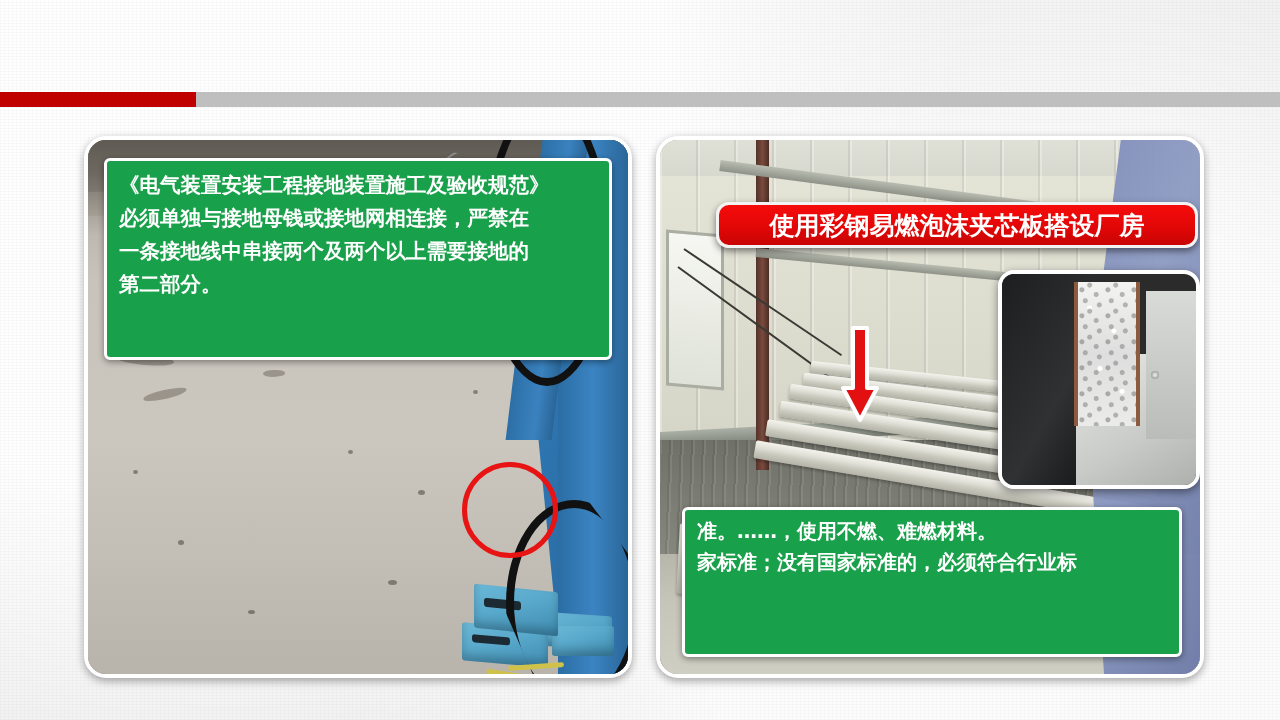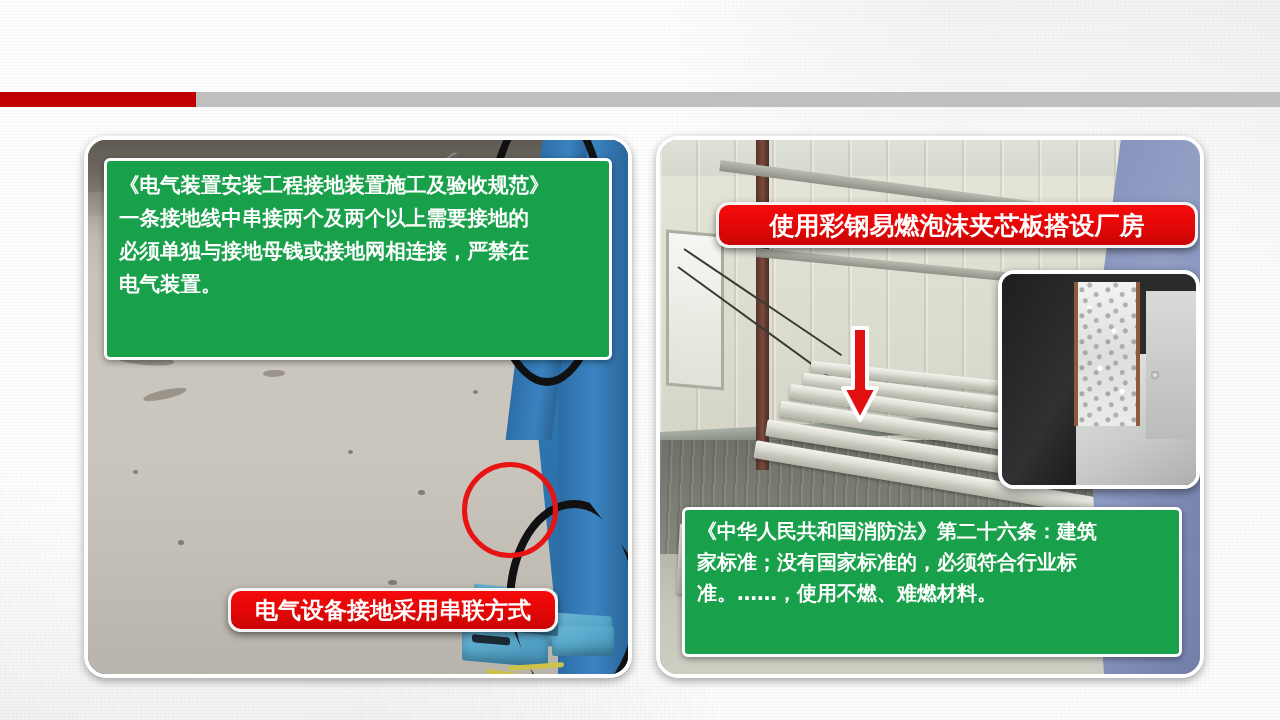--- a/index.html
+++ b/index.html
@@ -300,26 +300,25 @@
       <div class="lp-cable" style="left:418px;top:360px;width:120px;height:190px;clip-path:polygon(0 0,60% 0,100% 35%,100% 100%,30% 100%,0 55%);"></div>
       <div class="lp-wire" style="left:330px;top:10px;width:90px;height:190px;clip-path:polygon(0 45%,30% 0,100% 10%,100% 100%,0 100%);"></div>
       <div class="lp-yellow" style="left:398px;top:534px;"></div>
       <div class="lp-yellow" style="left:420px;top:524px;width:56px;transform:rotate(-4deg);"></div>
 
       <div class="circle-marker" style="left:374px;top:322px;width:96px;height:96px;"></div>
     </div>
 
     <div class="green-box" id="green-left">
       <div class="green-line">《电气装置安装工程接地装置施工及验收规范》</div>
+      <div class="green-line">必须单独与接地母钱或接地网相连接，严禁在</div>
       <div class="green-line">一条接地线中串接两个及两个以上需要接地的</div>
-      <div class="green-line">必须单独与接地母钱或接地网相连接，严禁在</div>
-      <div class="green-line">电气装置。</div>
+      <div class="green-line">第二部分。</div>
     </div>
 
-    <div class="red-banner" id="banner-left">电气设备接地采用串联方式</div>
   </div>
 
   <div class="card" id="card-right">
     <div class="photo right-photo">
       <div class="rp-ceiling"></div>
       <div class="rp-upperwall"></div>
       <div class="rp-wallpanel"></div>
       <div class="rp-band"></div>
       <div class="rp-darkwall"></div>
       <div class="rp-floor"></div>
@@ -354,19 +353,18 @@
         <div class="ins-metal"></div>
         <div class="ins-metal2"></div>
         <div class="ins-foam"></div>
         <div class="ins-screw"></div>
       </div>
     </div>
 
     <div class="red-banner" id="banner-right">使用彩钢易燃泡沫夹芯板搭设厂房</div>
 
     <div class="green-box" id="green-right">
-      <div class="green-line">《中华人民共和国消防法》第二十六条：建筑</div>
+      <div class="green-line">准。……，使用不燃、难燃材料。</div>
       <div class="green-line">家标准；没有国家标准的，必须符合行业标</div>
-      <div class="green-line">准。……，使用不燃、难燃材料。</div>
     </div>
   </div>
 
 </div>
 
 </body></html>

